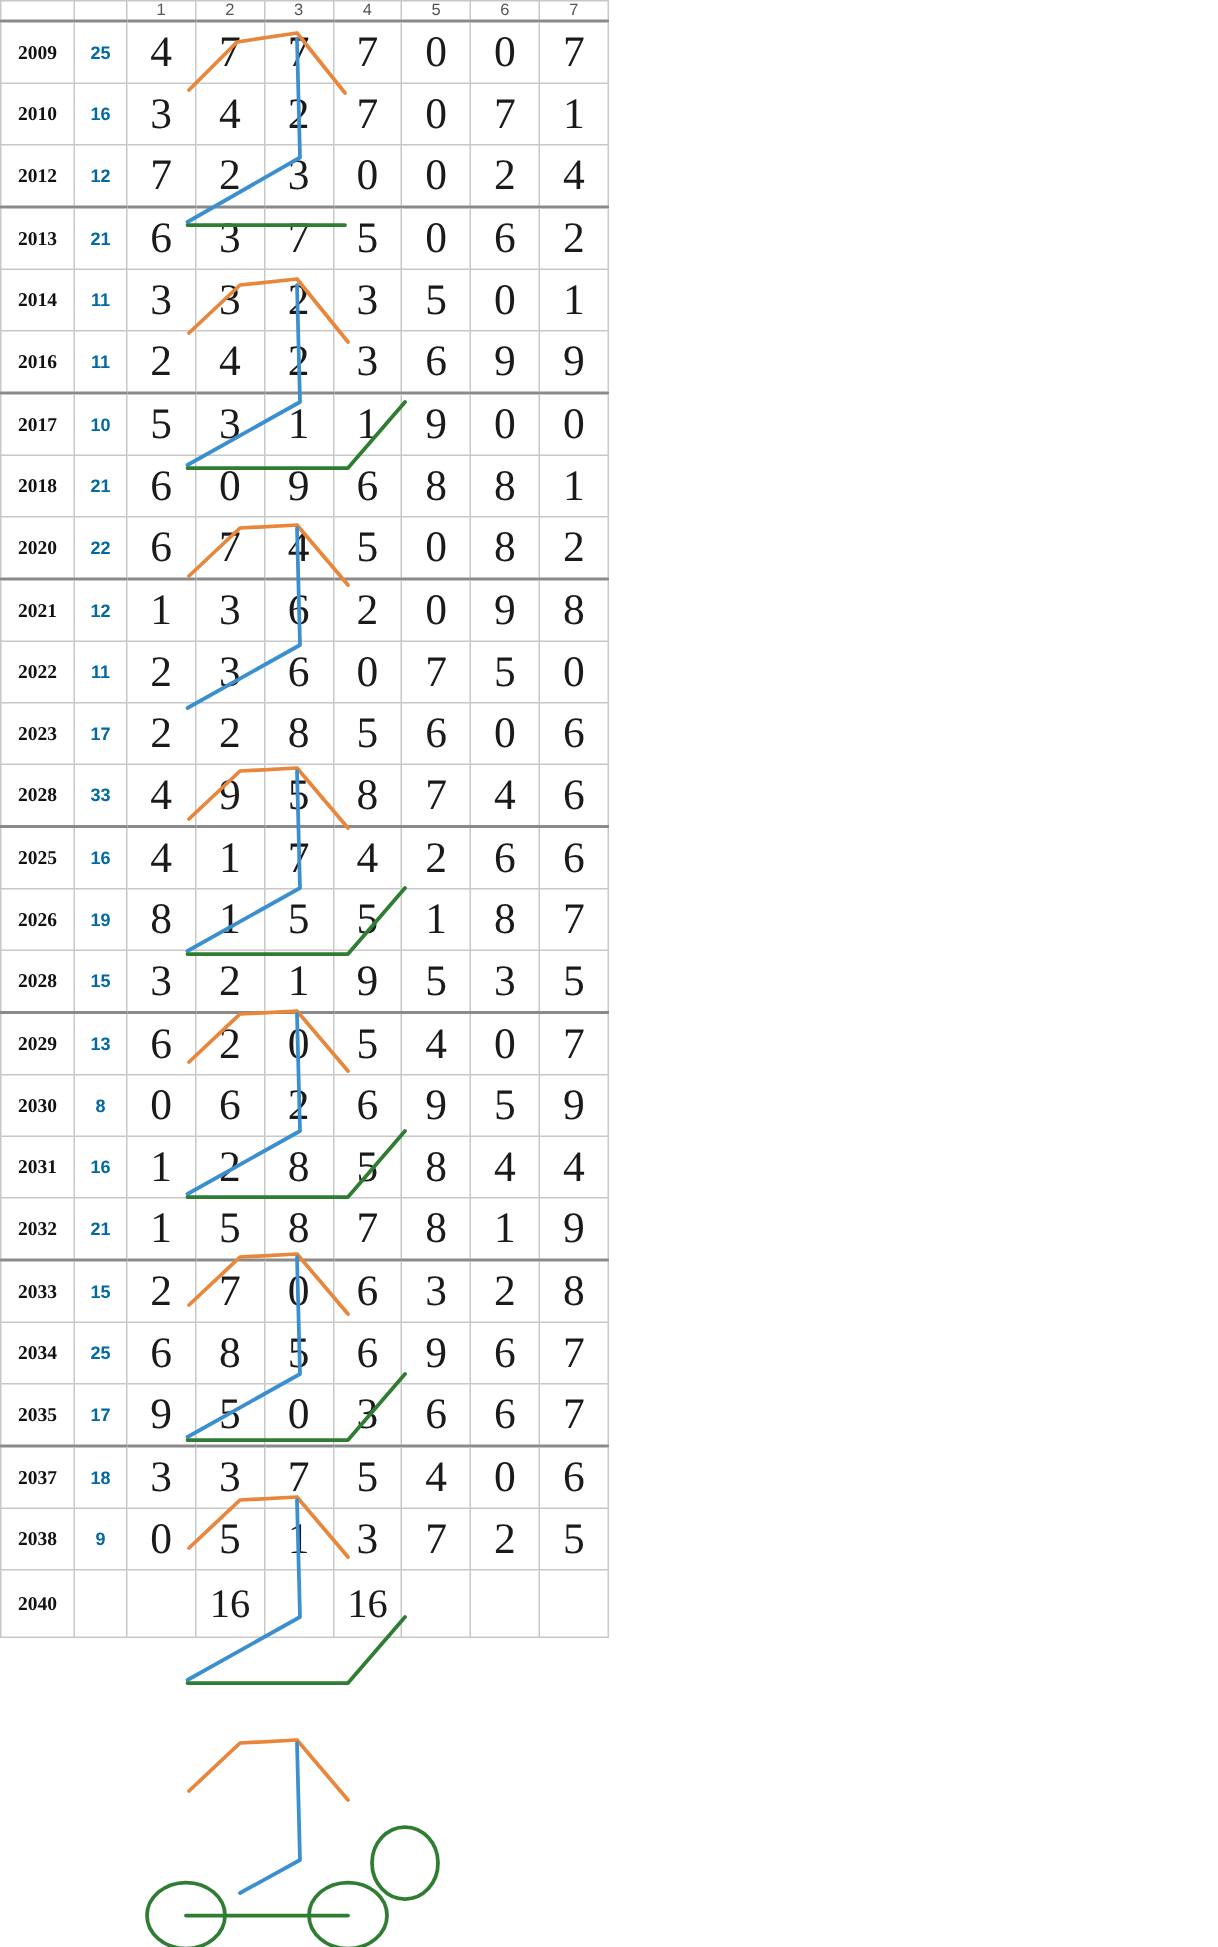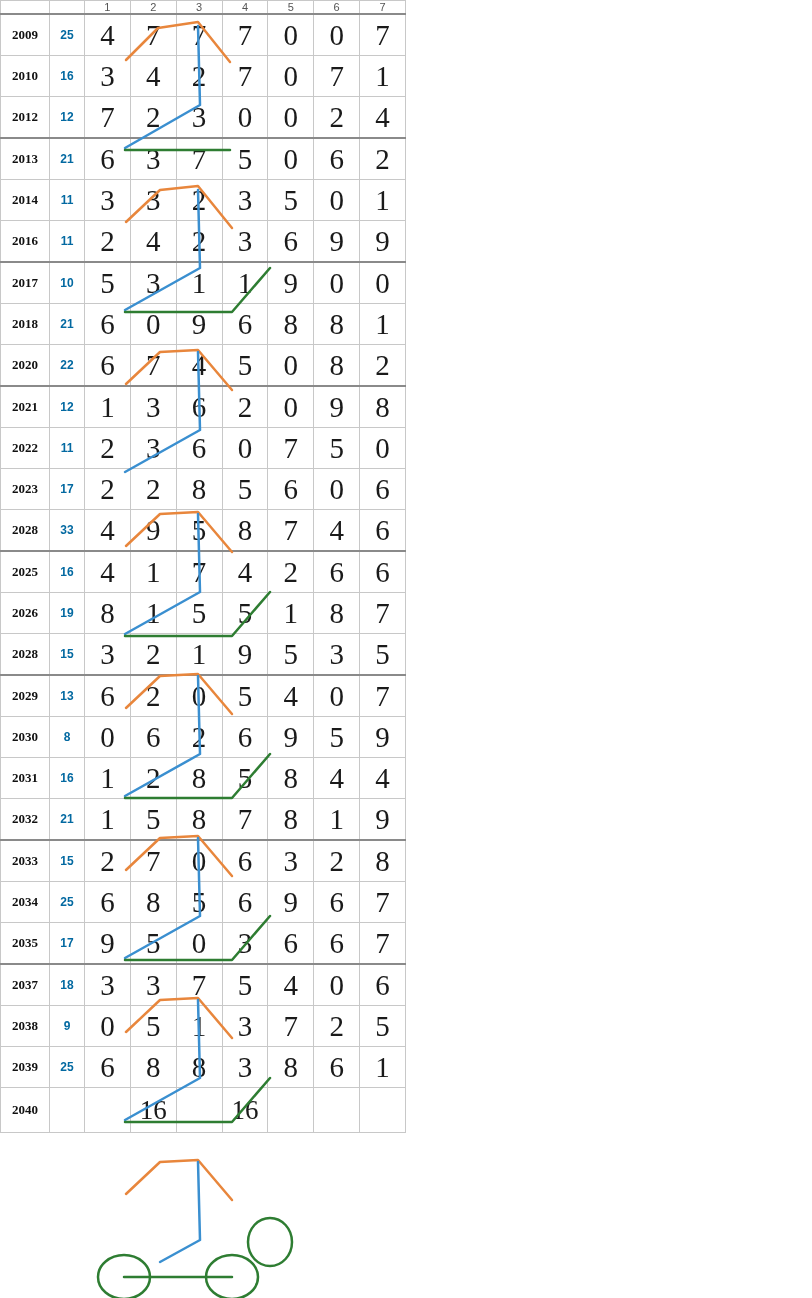--- a/index.html
+++ b/index.html
@@ -312,31 +312,20 @@
             <td class="year">2038</td>
             <td class="cnt">9</td>
             <td class="dig">0</td>
             <td class="dig">5</td>
             <td class="dig">1</td>
             <td class="dig">3</td>
             <td class="dig">7</td>
             <td class="dig">2</td>
             <td class="dig">5</td>
           </tr>
-          <tr>
-            <td class="year">2039</td>
-            <td class="cnt">25</td>
-            <td class="dig">6</td>
-            <td class="dig">8</td>
-            <td class="dig">8</td>
-            <td class="dig">3</td>
-            <td class="dig">8</td>
-            <td class="dig">6</td>
-            <td class="dig">1</td>
-          </tr>
           <tr class="last">
             <td class="year">2040</td>
             <td class="cnt"></td>
             <td class="dig"></td>
             <td class="dig" style="font-size: 27px;">16</td>
             <td class="dig"></td>
             <td class="dig" style="font-size: 27px;">16</td>
             <td class="dig"></td>
             <td class="dig"></td>
             <td class="dig"></td>

